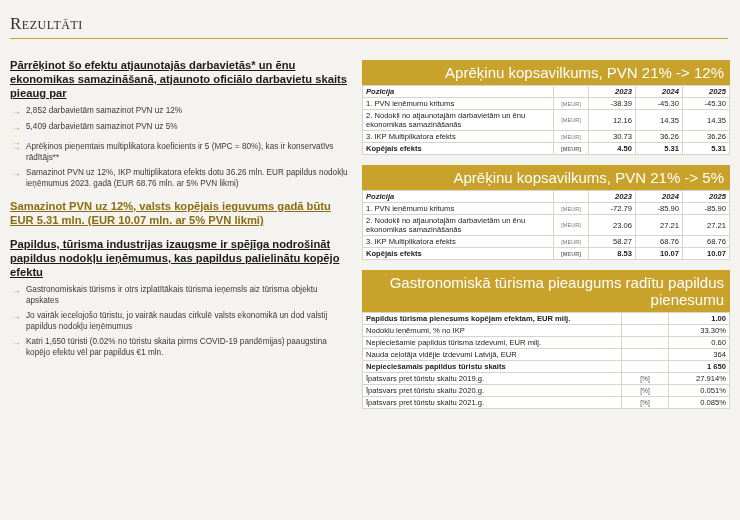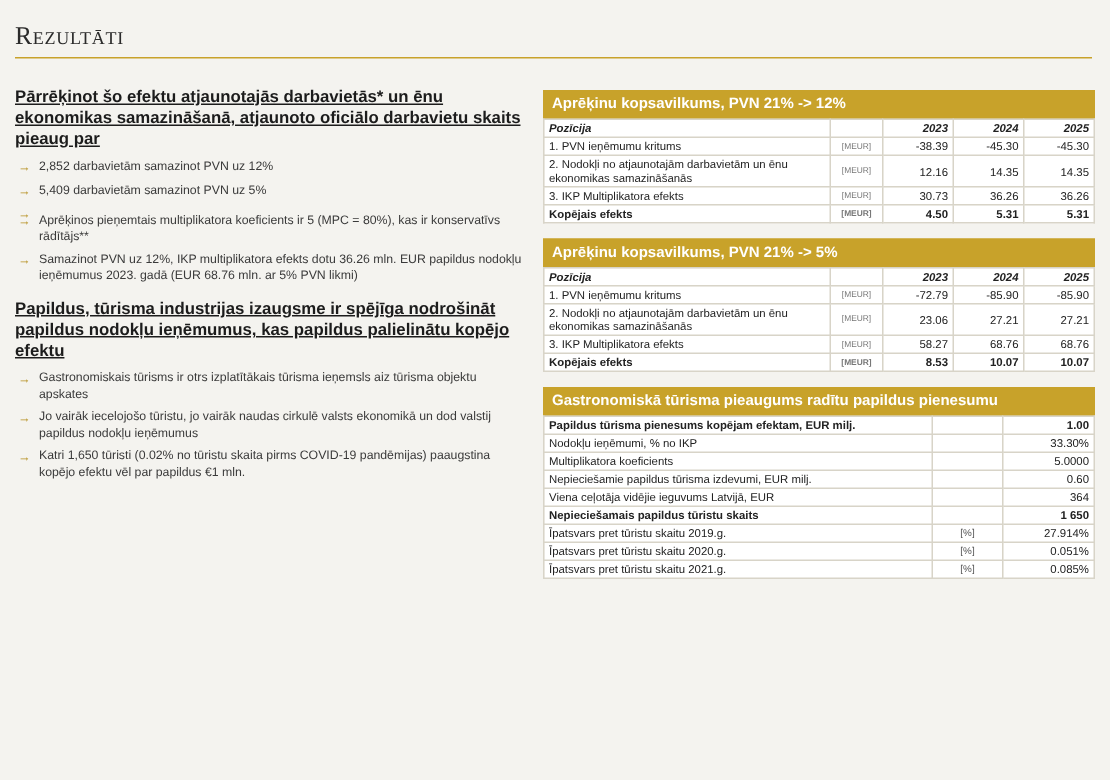--- a/index.html
+++ b/index.html
@@ -47,24 +47,25 @@
   .sub .arw{
     position:absolute;left:2px;top:0px;color:#b9952b;font-size:8.5px;
   }
   .blk{margin-bottom:10px;}
   
   .right{position:absolute;left:362px;top:60px;width:368px;}
   .tbl{margin-bottom:10px;}
   .tbl-head{
     background:#c8a22a;
     color:#ffffff;
-    font-weight:bold;
-    font-size:10px;
+    font-weight:normal;
+    font-size:15px;
     padding:3px 5px;
     border:1px solid #c8a22a;
+    text-align:right;
   }
   table{border-collapse:collapse;width:100%;font-size:7.6px;}
   table td, table th{
     border:1px solid #d8d4c8;
     padding:1px 3px;
     background:#ffffff;
     color:#222;
     vertical-align:middle;
   }
   th{font-weight:bold;font-size:7.6px;text-align:right;background:#faf9f5;font-style:italic;}
@@ -94,20 +95,23 @@
       <div class="sub"><span class="arw">→</span><span>2,852 darbavietām samazinot PVN uz 12%</span></div>
       <div class="sub"><span class="arw">→</span><span>5,409 darbavietām samazinot PVN uz 5%</span></div>
       <div class="sub"><span class="arw">→</span></div>
     </div>
 
     <div class="blk">
       <div class="sub"><span class="arw">→</span><span>Aprēķinos pieņemtais multiplikatora koeficients ir 5 (MPC = 80%), kas ir konservatīvs rādītājs**</span></div>
       <div class="sub"><span class="arw">→</span><span>Samazinot PVN uz 12%, IKP multiplikatora efekts dotu 36.26 mln. EUR papildus nodokļu ieņēmumus 2023. gadā (EUR 68.76 mln. ar 5% PVN likmi)</span></div>
     </div>
 
+    <div class="blk">
+      <div class="para gold">Samazinot PVN uz 12%, valsts kopējais ieguvums gadā būtu EUR 5.31 mln. (EUR 10.07 mln. ar 5% PVN likmi)</div>
+    </div>
 
     <div class="blk">
       <div class="para">Papildus, tūrisma industrijas izaugsme ir spējīga nodrošināt papildus nodokļu ieņēmumus, kas papildus palielinātu kopējo efektu</div>
       <div class="sub"><span class="arw">→</span><span>Gastronomiskais tūrisms ir otrs izplatītākais tūrisma  ieņemsls aiz tūrisma objektu apskates</span></div>
       <div class="sub"><span class="arw">→</span><span>Jo vairāk iecelojošo tūristu, jo vairāk naudas cirkulē valsts ekonomikā un dod valstij papildus nodokļu ieņēmumus</span></div>
       <div class="sub"><span class="arw">→</span><span>Katri 1,650 tūristi (0.02% no tūristu skaita pirms COVID-19 pandēmijas) paaugstina kopējo efektu vēl par papildus €1 mln.</span></div>
     </div>
 
   </div>
 
@@ -207,31 +211,26 @@
           <td class="lbl">Papildus tūrisma pienesums kopējam efektam, EUR milj.</td>
           <td class="unit"></td>
           <td class="num">1.00</td>
         </tr>
         <tr>
           <td class="lbl">Nodokļu ieņēmumi, % no IKP</td>
           <td class="unit"></td>
           <td class="num">33.30%</td>
         </tr>
         <tr>
-          <td class="lbl">Multiplikatora koeficients</td>
-          <td class="unit"></td>
-          <td class="num">5.0000</td>
-        </tr>
-        <tr>
           <td class="lbl">Nepieciešamie papildus tūrisma izdevumi, EUR milj.</td>
           <td class="unit"></td>
           <td class="num">0.60</td>
         </tr>
         <tr>
-          <td class="lbl">Viena ceļotāja vidējie ieguvums Latvijā, EUR</td>
+          <td class="lbl">Nauda ceļotāja vidējie izdevumi Latvijā, EUR</td>
           <td class="unit"></td>
           <td class="num">364</td>
         </tr>
         <tr class="sect">
           <td class="lbl">Nepieciešamais papildus tūristu skaits</td>
           <td class="unit"></td>
           <td class="num">1 650</td>
         </tr>
         <tr>
           <td class="lbl">Īpatsvars pret tūristu skaitu 2019.g.</td>

